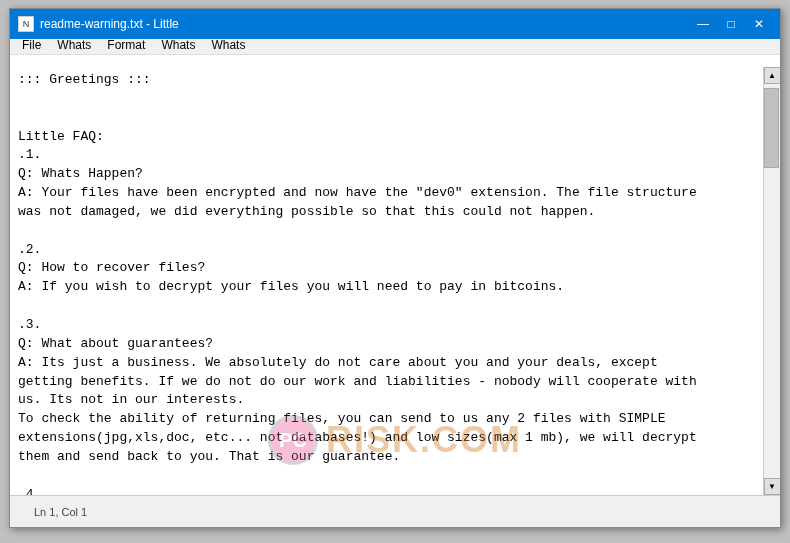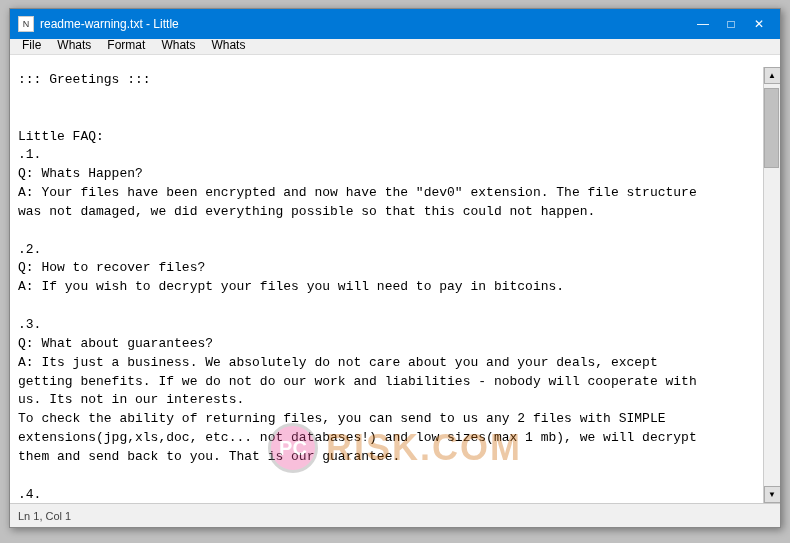--- a/index.html
+++ b/index.html
@@ -146,26 +146,26 @@
       width: 15px;
       height: 80px;
       background: #c0c0c0;
       border: 1px solid #aaa;
       position: absolute;
       top: 4px;
       left: 0;
     }
 
     .status-bar {
-      height: 24px;
+      height: 32px;
       background: #f0f0f0;
       border-top: 1px solid #ccc;
       display: flex;
       align-items: center;
-      padding: 0 8px;
+      padding: 0 24px;
       font-size: 11px;
       color: #444;
       flex-shrink: 0;
     }
 
     .watermark {
       position: absolute;
       bottom: 30px;
       left: 50%;
       transform: translateX(-50%);

